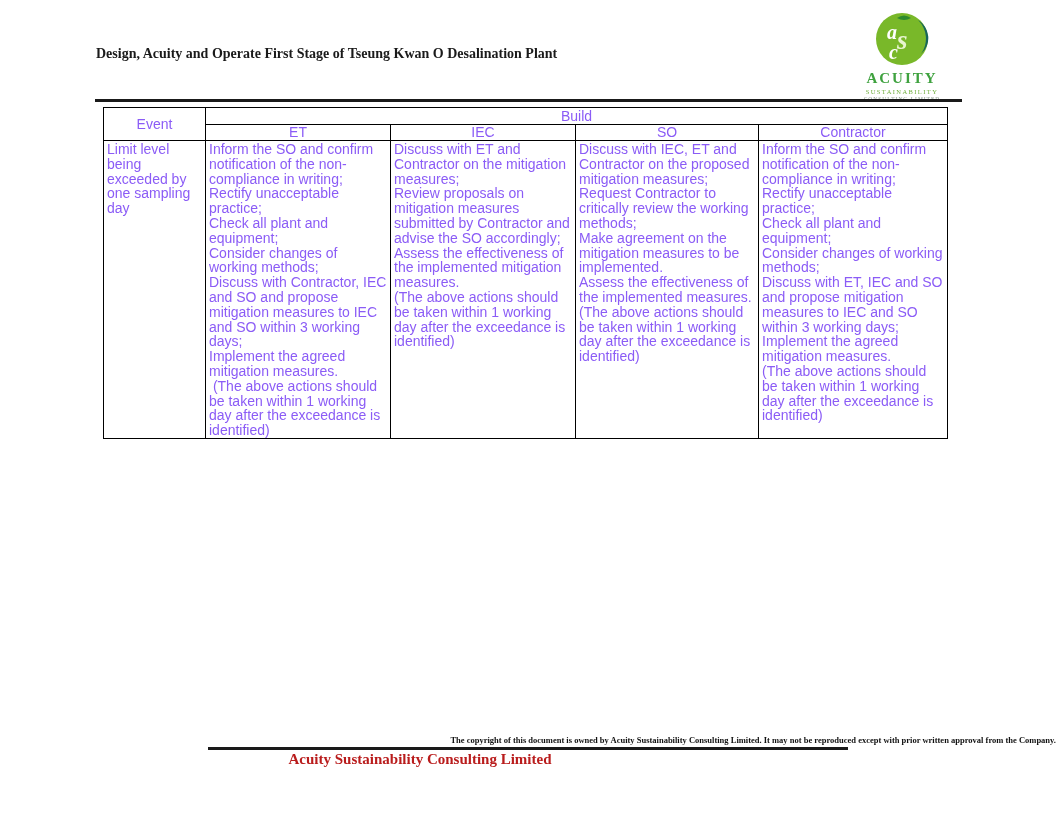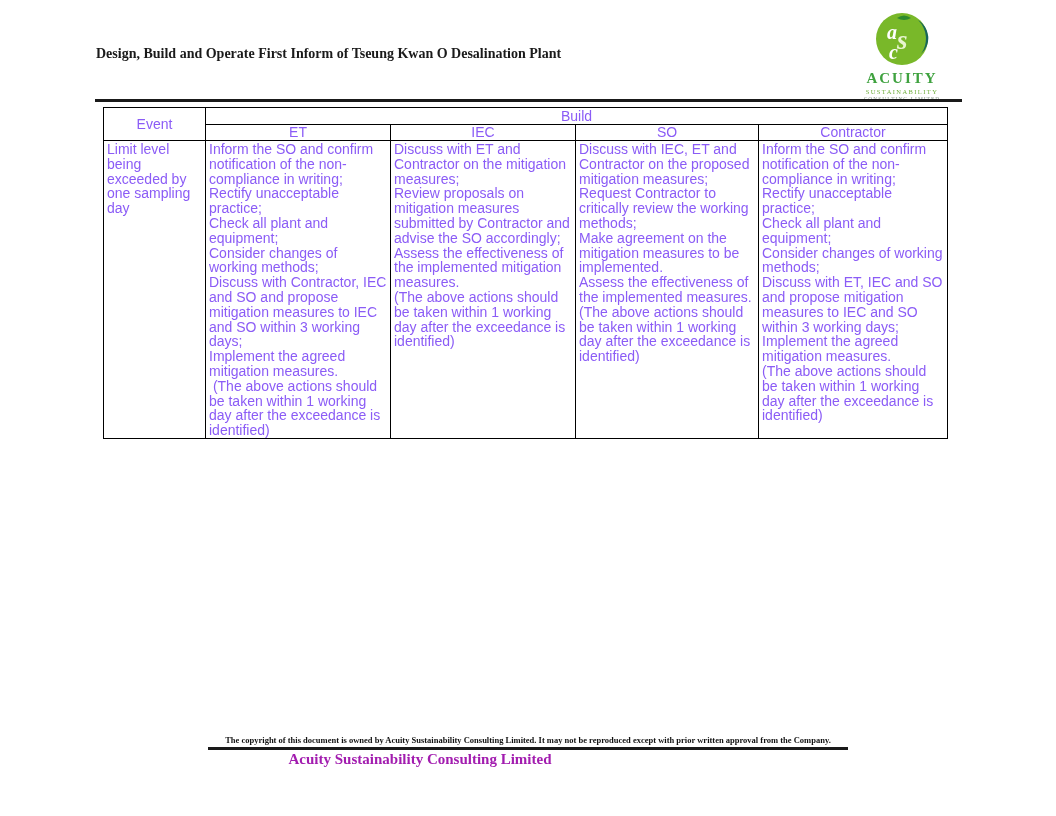--- a/index.html
+++ b/index.html
@@ -108,45 +108,45 @@
     padding: 1px 3px 0 3px;
     white-space: pre-wrap;
   }
 
   
   .footer-copyright {
     position: absolute;
     left: 0;
     top: 735px;
     width: 1056px;
-    text-align: center;
+    text-align: right;
     font-family: "Liberation Serif", serif;
     font-size: 8.5px;
     font-weight: 600;
     color: #111111;
   }
   .footer-company {
     position: absolute;
     left: 0;
     top: 751px;
     width: 840px;
     text-align: center;
     font-family: "Liberation Serif", serif;
     font-size: 15px;
     font-weight: 600;
-    color: #a21caf;
+    color: #b91c1c;
   }
 </style>
 </head>
 <body>
 
 <div class="page">
 
   <div class="doc-header">
-    <div>Design, Build and Operate First Inform of Tseung Kwan O Desalination Plant</div>
+    <div>Design, Acuity and Operate First Stage of Tseung Kwan O Desalination Plant</div>
   </div>
 
   <div class="logo">
     <svg width="54" height="54" viewBox="0 0 54 54">
       <circle cx="27" cy="27" r="26" fill="#79b829"></circle>
       <path d="M43 8 A26 26 0 0 1 46 42 A21 21 0 0 0 43 8 Z" fill="#16655a"></path>
       <path d="M22 6 q7 -5 14 0 q-7 4 -14 0 Z" fill="#2e8b2e"></path>
       <text x="12" y="27" font-size="20" font-style="italic" font-weight="bold" font-family="serif" fill="#ffffff">a</text>
       <text x="22" y="37" font-size="27" font-style="italic" font-weight="bold" font-family="serif" fill="#e8f5cf">s</text>
       <text x="14" y="47" font-size="20" font-style="italic" font-weight="bold" font-family="serif" fill="#ffffff">c</text>

